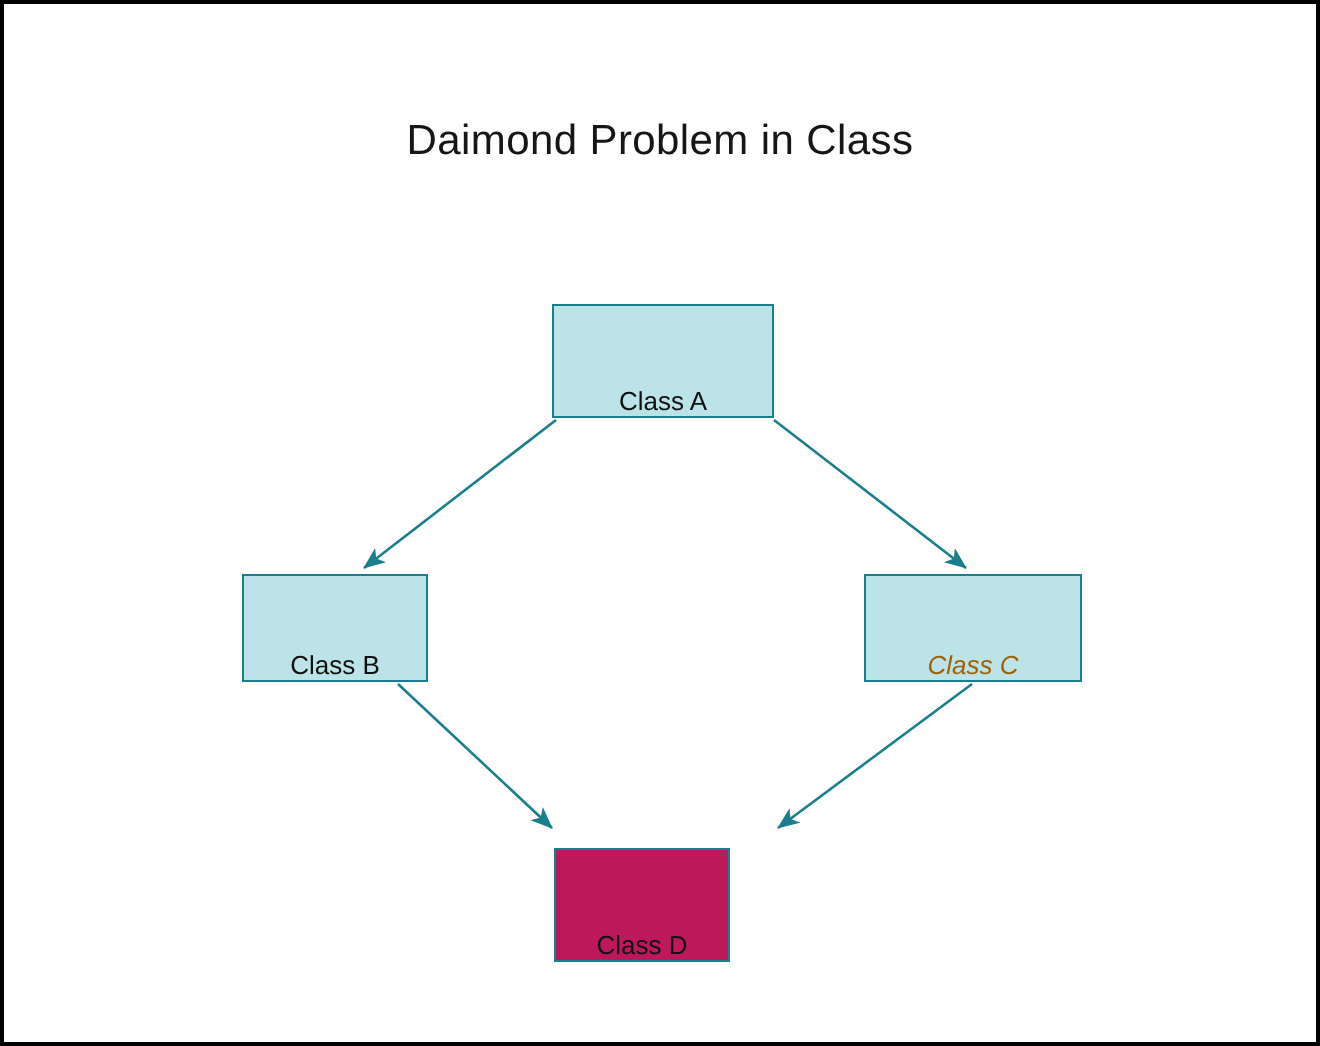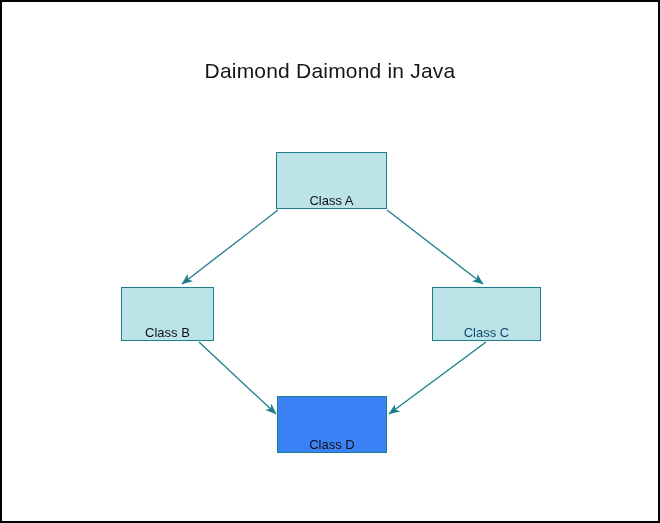--- a/index.html
+++ b/index.html
@@ -39,21 +39,21 @@
   .node .node-label {
     font-size: 13px;
     color: #111111;
     white-space: nowrap;
   }
 </style>
 </head>
 <body>
 
 <div class="canvas" style="background: rgb(255, 255, 255); border-color: rgb(0, 0, 0);">
-  <div class="diagram-title" style="color: rgb(22, 22, 22);">Daimond Daimond in Java</div>
+  <div class="diagram-title" style="color: rgb(22, 22, 22);">Daimond Problem in Class</div>
 
   <svg class="edge-layer" width="660" height="523" viewBox="0 0 660 523" xmlns="http://www.w3.org/2000/svg">
     <defs>
       <marker id="arrowhead" markerUnits="userSpaceOnUse" markerWidth="12" markerHeight="10" refX="10.5" refY="4.5" orient="auto">
         <path d="M0,0 L11,4.5 L0,9 L2.8,4.5 Z" fill="#1b7e8c"></path>
       </marker>
     </defs>
     <g>
         <line x1="276" y1="208" x2="180" y2="282" stroke="#1b7e8c" stroke-width="1.3" marker-end="url(#arrowhead)"></line>
         <line x1="385" y1="208" x2="481" y2="282" stroke="#1b7e8c" stroke-width="1.3" marker-end="url(#arrowhead)"></line>
@@ -63,19 +63,19 @@
   </svg>
 
   <div>
       <div class="node" style="left: 274px; top: 150px; width: 111px; height: 57px; background: rgb(188, 227, 231); border: 1.5px solid rgb(27, 126, 140);">
         <span class="node-label" style="color: rgb(17, 17, 17);">Class A</span>
       </div>
       <div class="node" style="left: 119px; top: 285px; width: 93px; height: 54px; background: rgb(188, 227, 231); border: 1.5px solid rgb(27, 126, 140);">
         <span class="node-label" style="color: rgb(17, 17, 17);">Class B</span>
       </div>
       <div class="node" style="left: 430px; top: 285px; width: 109px; height: 54px; background: rgb(188, 227, 231); border: 1.5px solid rgb(27, 126, 140);">
-        <span class="node-label" style="color: #0c4a6e;">Class C</span>
+        <span class="node-label" style="color: #a16207; font-style: italic;">Class C</span>
       </div>
-      <div class="node" style="left: 275px; top: 394px; width: 110px; height: 57px; background: #3b82f6; border: 1.5px solid rgb(27, 126, 140);">
+      <div class="node" style="left: 275px; top: 422px; width: 88px; height: 57px; background: #be185d; border: 1.5px solid rgb(27, 126, 140);">
         <span class="node-label" style="color: rgb(17, 17, 17);">Class D</span>
       </div>
     </div>
 </div>
 
 </body></html>

